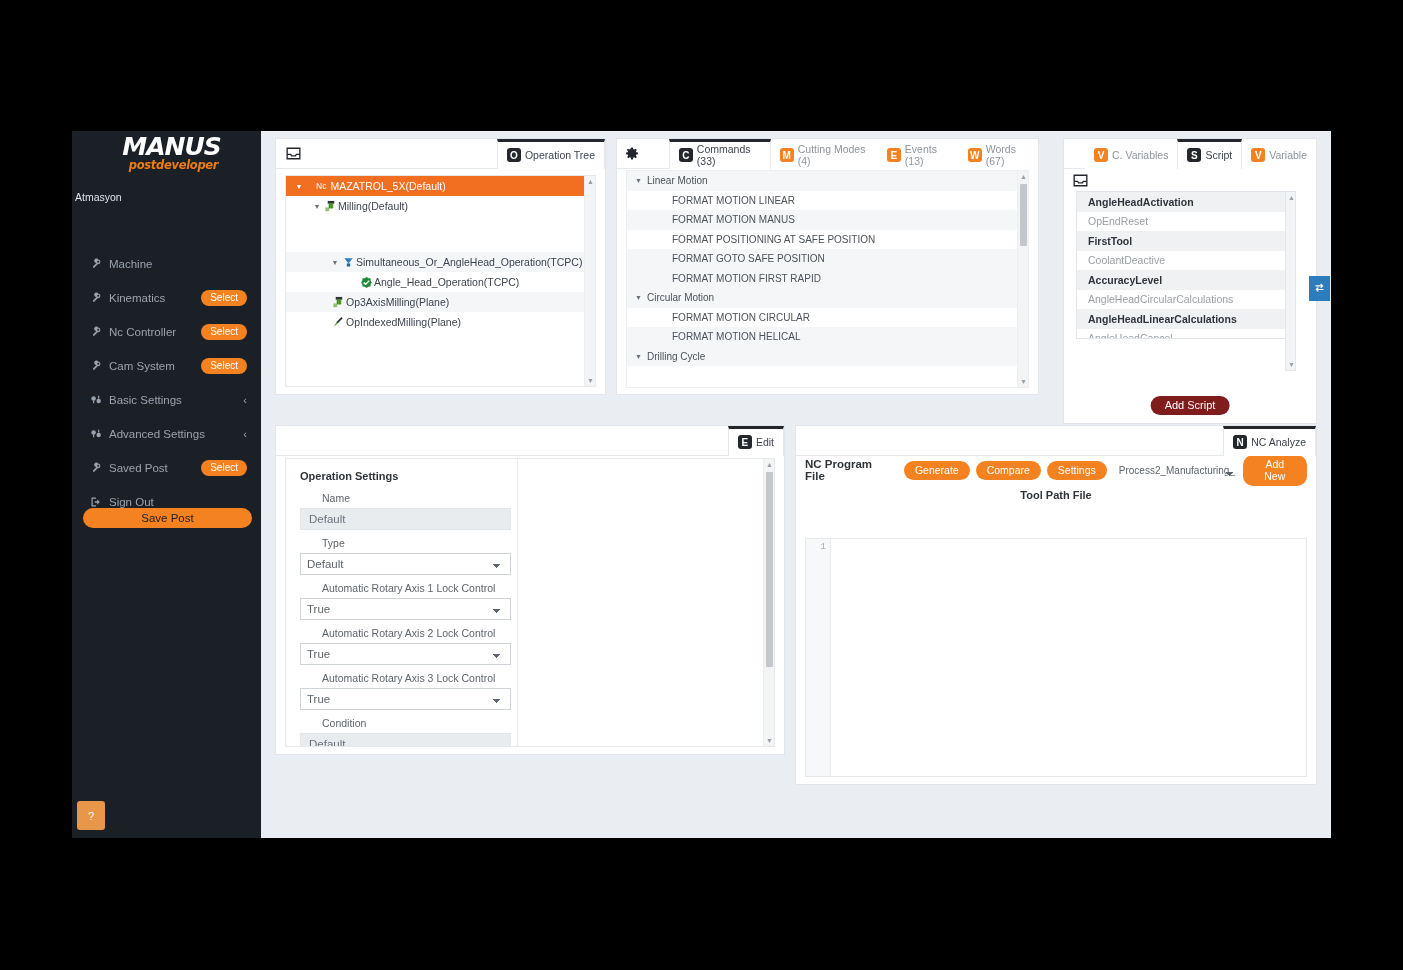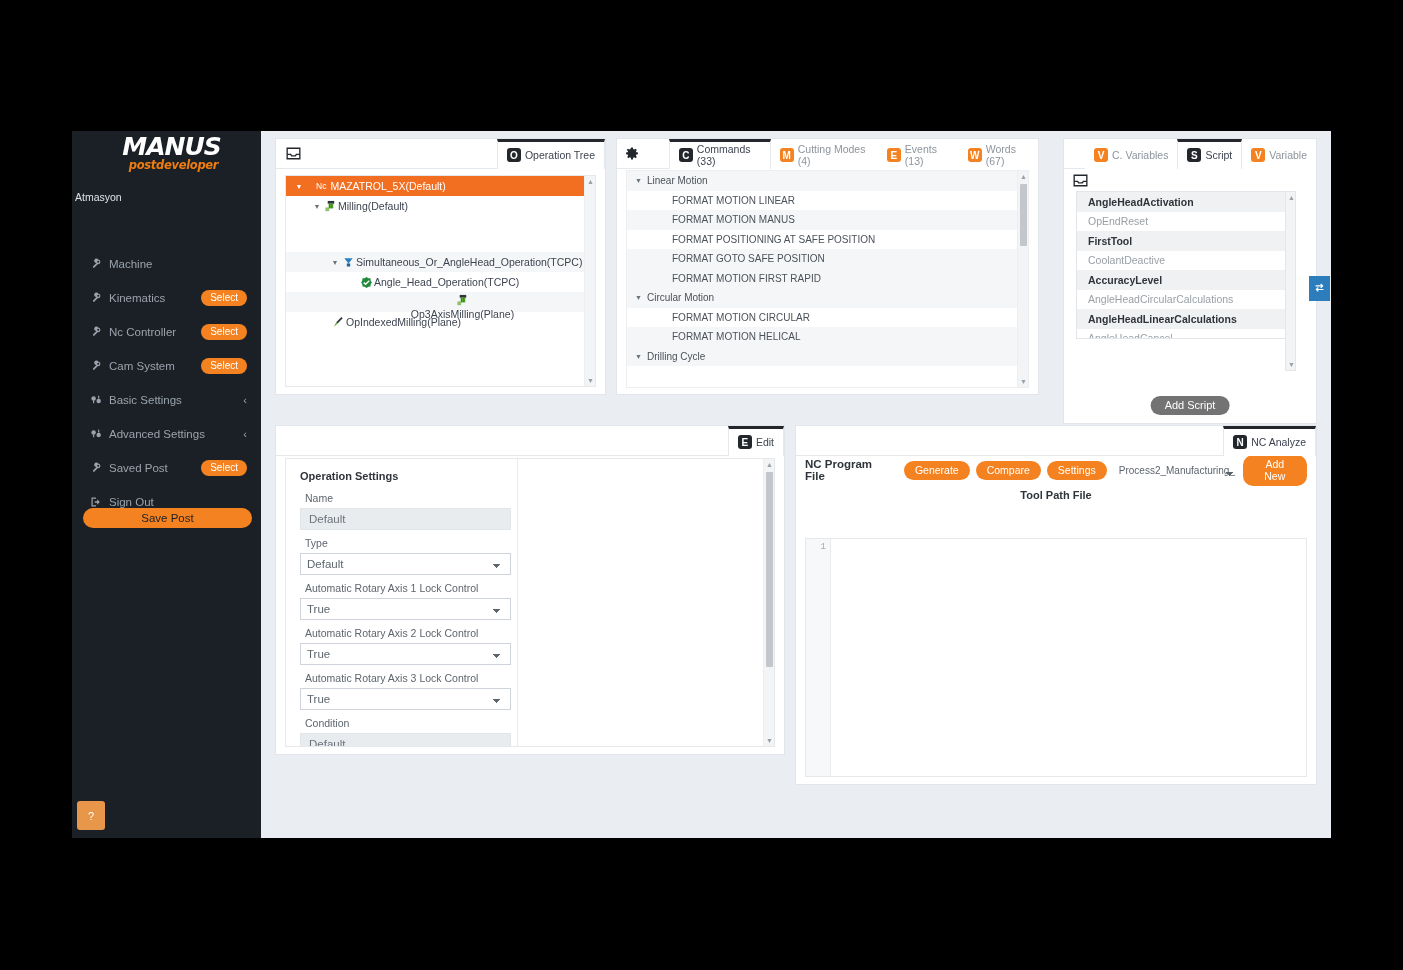--- a/index.html
+++ b/index.html
@@ -159,38 +159,38 @@
   .crow .carrow { font-size: 7px; color: #6c737b; margin-right: 5px; }
   .crow .citem { padding-left: 33px; }
 
   
   .slist { position: absolute; left: 12px; top: 0; right: 24px; height: 148px; border: 1px solid #e2e6ea; overflow: hidden; }
   .srow { height: 19.5px; display: flex; align-items: center; padding-left: 11px; font-size: 10.5px; cursor: pointer; }
   .srow.a { background: #f0f1f2; color: #2f343b; font-weight: bold; }
   .srow.b { background: #fff; color: #9aa0a6; }
   .addscript {
     position: absolute; left: 50%; transform: translateX(-50%);
-    bottom: 8px; background: #737373; color: #fff;
+    bottom: 8px; background: #7f1d1d; color: #fff;
     border: none; border-radius: 10px; padding: 3px 14px 4px;
     font-size: 11px; cursor: pointer;
     font-family: "Liberation Sans", sans-serif;
   }
 
   .swapbtn {
     position: absolute; width: 21px; height: 25px;
     background: #2d7cbc; color: #fff; border: none;
     display: flex; align-items: center; justify-content: center;
     font-size: 11px; cursor: pointer;
   }
 
   
   .formbox { position: absolute; left: 9px; top: 2px; right: 9px; bottom: 7px; border: 1px solid #e6e9ec; overflow: hidden; }
   .form-inner { position: relative; padding: 11px 0 0 14px; width: 100%; height: 100%; }
   .form-title { font-size: 11px; font-weight: bold; color: #2f343b; margin-bottom: 10px; }
-  .flabel { font-size: 10.5px; color: #5e656d; margin: 0 0 4px 5px; }
+  .flabel { font-size: 10.5px; color: #5e656d; margin: 0 0 4px 22px; }
   .finput {
     width: 211px; height: 22px; background: #e9ecef;
     border: 1px solid #e2e6ea; color: #6c737b;
     font-size: 11.5px; padding: 0 8px; margin-bottom: 7px;
     font-family: "Liberation Sans", sans-serif;
   }
   .fselect {
     width: 211px; height: 22px; background: #fff;
     border: 1px solid #ced4da; color: #5e656d;
     font-size: 11.5px; padding: 0 6px; margin-bottom: 7px;
@@ -377,21 +377,21 @@
           </div>
           <div class="tnode" style="padding-left:72px;">
             <span class="ticon">
                 <svg width="13" height="13" viewBox="0 0 14 14">
                   <path d="M7 1l2 1.3 2.3.2.2 2.3L12.8 7l-1.3 2-.2 2.4-2.3.2L7 13l-2-1.4-2.3-.2-.2-2.4L1.2 7l1.3-2.2.2-2.3L5 2.3z" fill="#1f8a3b"></path>
                   <path d="M4 7l2 2 4-4" stroke="#fff" stroke-width="1.5" fill="none"></path>
                 </svg>
               </span>
             <span>Angle_Head_Operation(TCPC)</span>
           </div>
-          <div class="tnode odd" style="padding-left:44px;flex-direction:column;">
+          <div class="tnode odd" style="padding-left:44px;">
             <span class="ticon">
                 <svg width="13" height="13" viewBox="0 0 14 14">
                   <rect x="4" y="1" width="7" height="3" fill="#2f343b"></rect>
                   <rect x="5" y="4" width="5" height="5" fill="#5aa832"></rect>
                   <rect x="5.6" y="4" width="0.9" height="5" fill="#2f7a18"></rect>
                   <rect x="8" y="4" width="0.9" height="5" fill="#2f7a18"></rect>
                   <rect x="1.5" y="8" width="4" height="4" fill="#8fbf6a"></rect>
                 </svg>
               </span>
             <span>Op3AxisMilling(Plane)</span>

